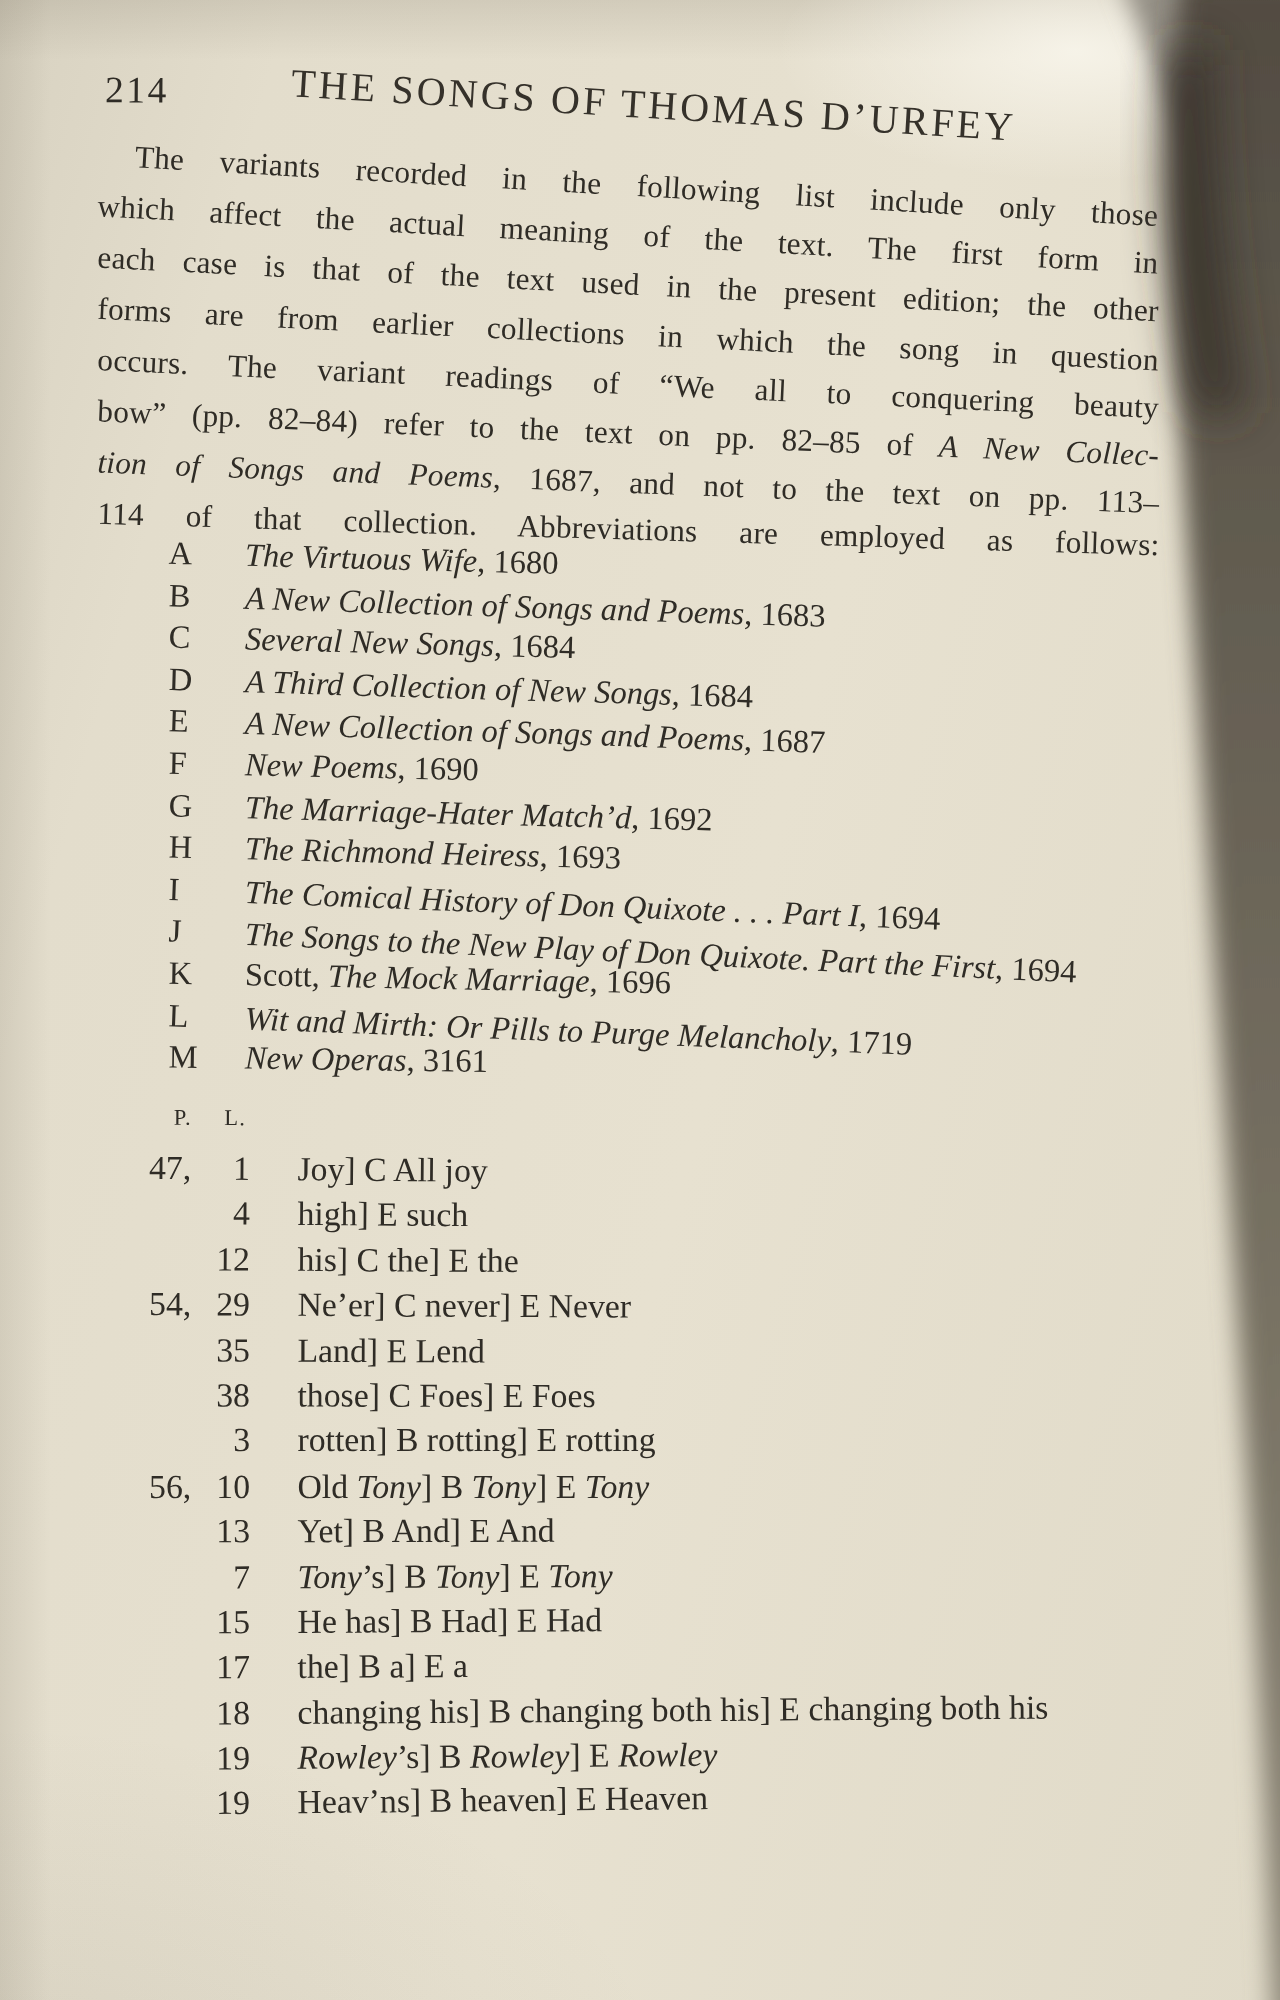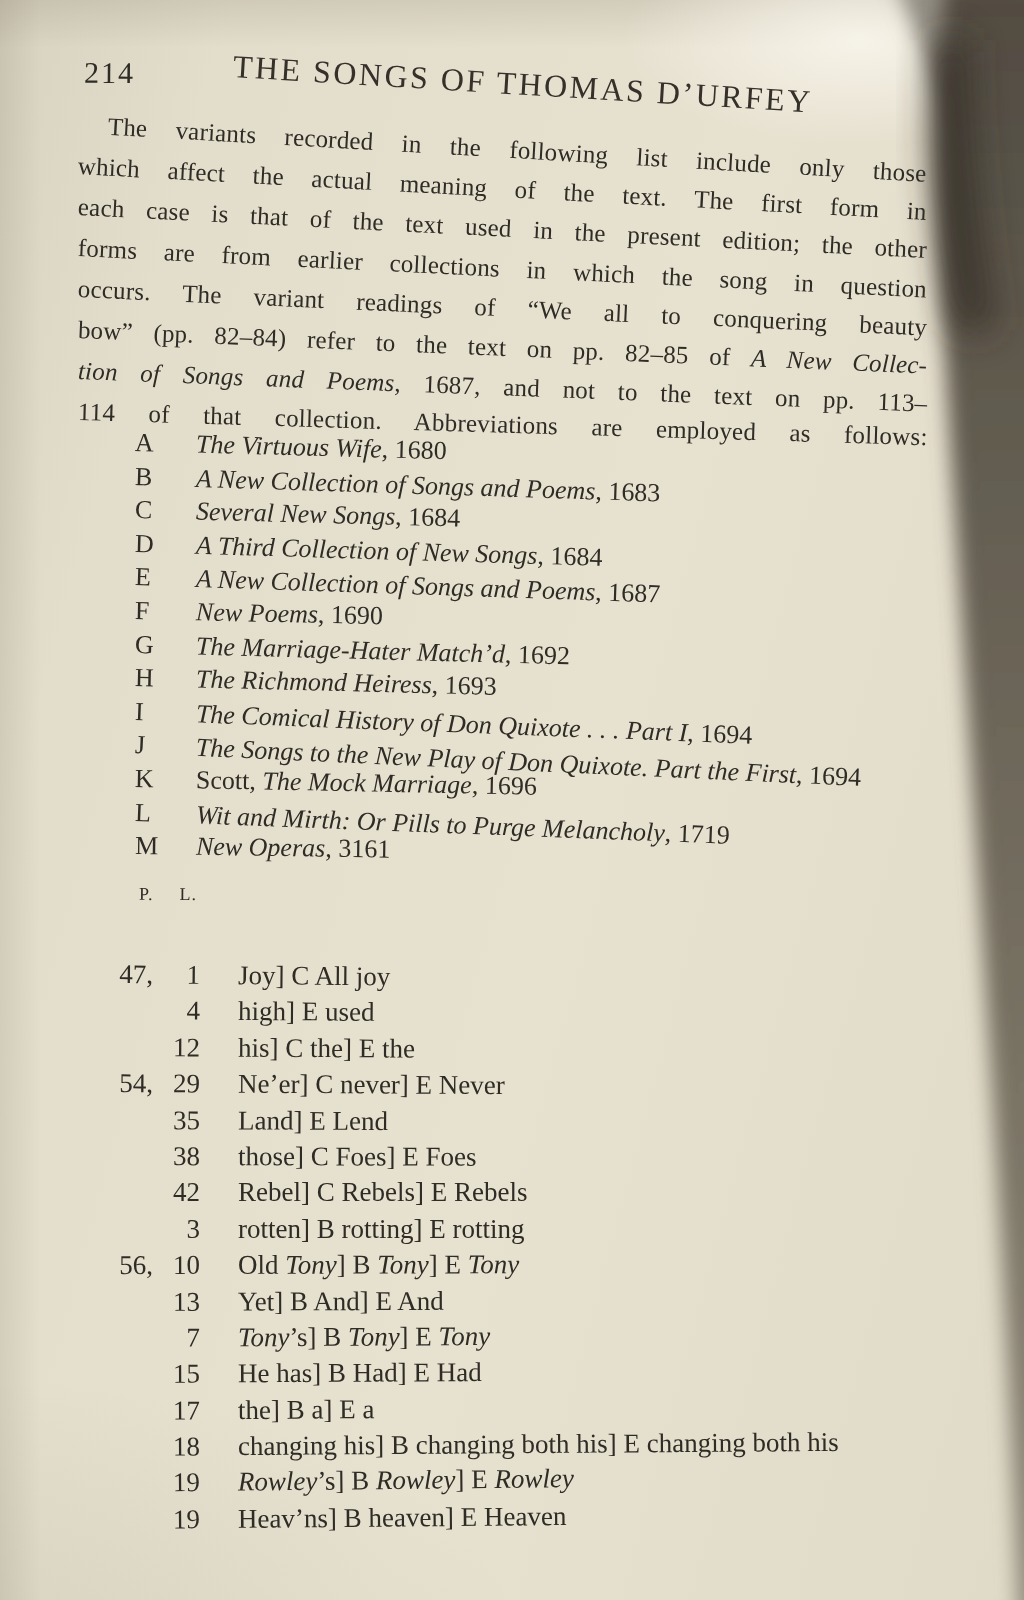--- a/index.html
+++ b/index.html
@@ -43,21 +43,21 @@
   .ab-row:nth-child(7){transform:rotate(1.5deg);}
   .ab-row:nth-child(8){transform:rotate(1.4deg);}
   .ab-row:nth-child(9){transform:rotate(2.2deg);}
   .ab-row:nth-child(10){transform:rotate(2.6deg);}
   .ab-row:nth-child(11){transform:rotate(1.1deg);}
   .ab-row:nth-child(12){transform:rotate(2.2deg);}
   .ab-row:nth-child(13){transform:rotate(.8deg);}
   
   .tblhead{position:absolute;left:139px;top:884px;font-size:18px;letter-spacing:1px;transform:rotate(.3deg);}
   .tblhead .l-col{margin-left:26px;}
-  .variants{position:absolute;left:105px;top:916px;font-size:27px;margin-top:40px;}
+  .variants{position:absolute;left:105px;top:916px;font-size:27px;}
   .v-row{height:36.4px;line-height:36.4px;white-space:nowrap;transform-origin:0 50%;}
   .v-page{display:inline-block;width:48px;text-align:right;}
   .v-line{display:inline-block;width:47px;text-align:right;}
   .v-text{margin-left:38px;}
   .v-row:nth-child(1){transform:rotate(.5deg);}
   .v-row:nth-child(2){transform:rotate(.4deg);}
   .v-row:nth-child(3){transform:rotate(.3deg);}
   .v-row:nth-child(4){transform:rotate(.3deg);}
   .v-row:nth-child(5){transform:rotate(.2deg);}
   .v-row:nth-child(6){transform:rotate(.1deg);}
@@ -107,26 +107,25 @@
       <div class="ab-row"><span class="ab-letter">L</span><span class="ab-title"><span class="seg it">Wit and Mirth:  Or Pills to Purge Melancholy</span><span class="seg">, 1719</span></span></div>
       <div class="ab-row"><span class="ab-letter">M</span><span class="ab-title"><span class="seg it">New Operas</span><span class="seg">, 3161</span></span></div>
     </div>
 
   <div class="tblhead">
     <span class="p-col">P.</span><span class="l-col">L.</span>
   </div>
 
   <div class="variants">
       <div class="v-row"><span class="v-page">47,</span><span class="v-line">1</span><span class="v-text"><span class="seg">Joy] C All joy</span></span></div>
-      <div class="v-row"><span class="v-page"></span><span class="v-line">4</span><span class="v-text"><span class="seg">high] E used</span></span></div>
+      <div class="v-row"><span class="v-page"></span><span class="v-line">4</span><span class="v-text"><span class="seg">high] E such</span></span></div>
       <div class="v-row"><span class="v-page"></span><span class="v-line">12</span><span class="v-text"><span class="seg">his] C the] E the</span></span></div>
       <div class="v-row"><span class="v-page">54,</span><span class="v-line">29</span><span class="v-text"><span class="seg">Ne’er] C never] E Never</span></span></div>
       <div class="v-row"><span class="v-page"></span><span class="v-line">35</span><span class="v-text"><span class="seg">Land] E Lend</span></span></div>
       <div class="v-row"><span class="v-page"></span><span class="v-line">38</span><span class="v-text"><span class="seg">those] C Foes] E Foes</span></span></div>
-      <div class="v-row"><span class="v-page"></span><span class="v-line">42</span><span class="v-text"><span class="seg">Rebel] C Rebels] E Rebels</span></span></div>
       <div class="v-row"><span class="v-page"></span><span class="v-line">3</span><span class="v-text"><span class="seg">rotten] B rotting] E rotting</span></span></div>
       <div class="v-row"><span class="v-page">56,</span><span class="v-line">10</span><span class="v-text"><span class="seg">Old </span><span class="seg it">Tony</span><span class="seg">] B </span><span class="seg it">Tony</span><span class="seg">] E </span><span class="seg it">Tony</span></span></div>
       <div class="v-row"><span class="v-page"></span><span class="v-line">13</span><span class="v-text"><span class="seg">Yet] B And] E And</span></span></div>
       <div class="v-row"><span class="v-page"></span><span class="v-line">7</span><span class="v-text"><span class="seg it">Tony</span><span class="seg">’s] B </span><span class="seg it">Tony</span><span class="seg">] E </span><span class="seg it">Tony</span></span></div>
       <div class="v-row"><span class="v-page"></span><span class="v-line">15</span><span class="v-text"><span class="seg">He has] B Had] E Had</span></span></div>
       <div class="v-row"><span class="v-page"></span><span class="v-line">17</span><span class="v-text"><span class="seg">the] B a] E a</span></span></div>
       <div class="v-row"><span class="v-page"></span><span class="v-line">18</span><span class="v-text"><span class="seg">changing his] B changing both his] E changing both his</span></span></div>
       <div class="v-row"><span class="v-page"></span><span class="v-line">19</span><span class="v-text"><span class="seg it">Rowley</span><span class="seg">’s] B </span><span class="seg it">Rowley</span><span class="seg">] E </span><span class="seg it">Rowley</span></span></div>
       <div class="v-row"><span class="v-page"></span><span class="v-line">19</span><span class="v-text"><span class="seg">Heav’ns] B heaven] E Heaven</span></span></div>
     </div>

